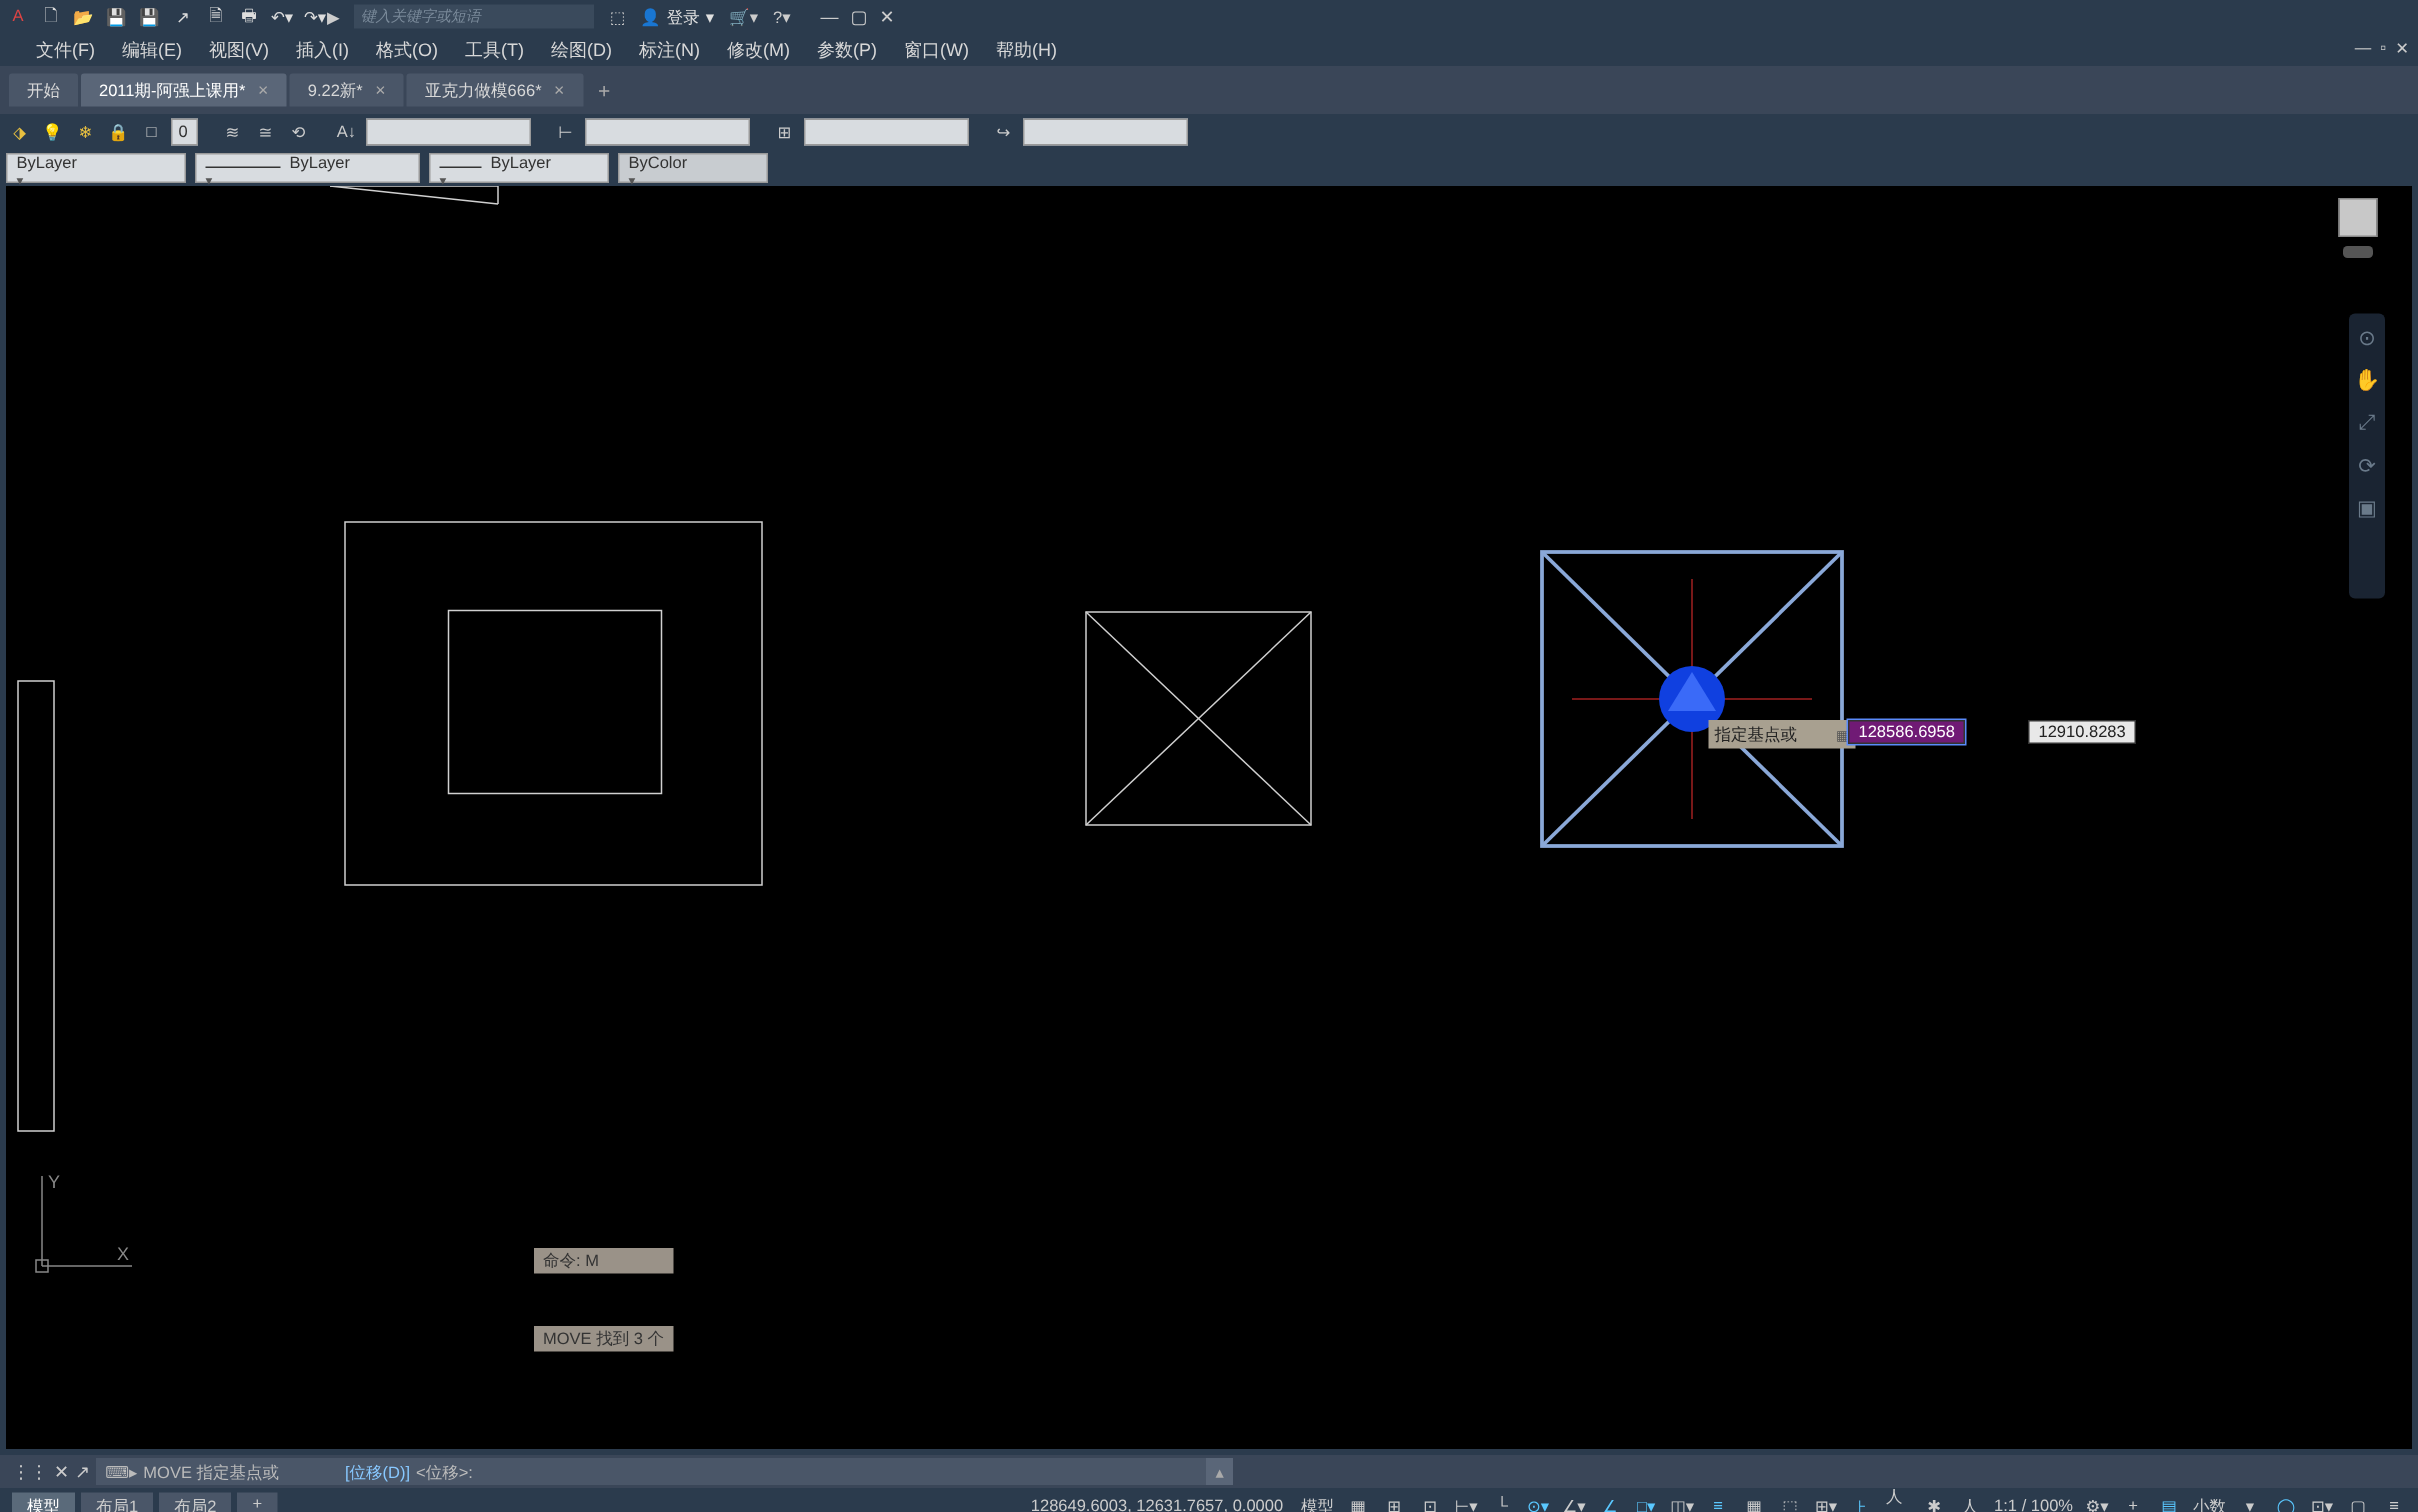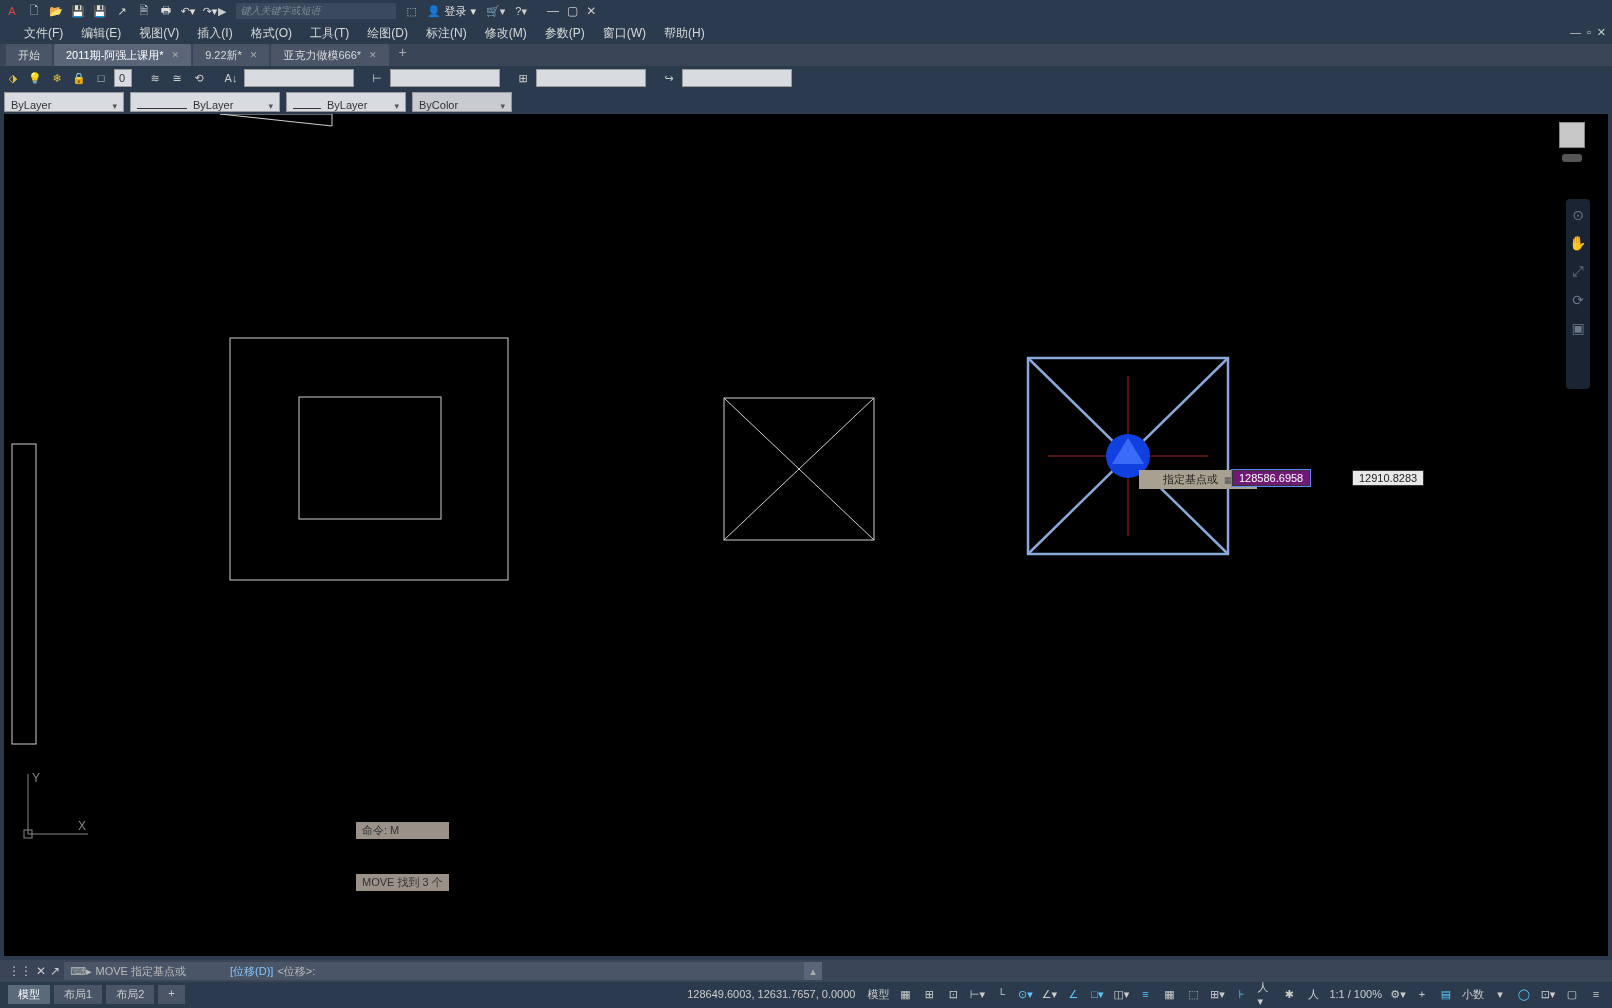--- a/index.html
+++ b/index.html
@@ -8,41 +8,41 @@
 .titlebar .qat { display: flex; gap: 6px; align-items: center; }
 .titlebar .qat span { width: 16px; height: 16px; display: inline-flex; align-items: center; justify-content: center; color: #ddd; }
 .titlebar .title-center { flex: 1; text-align: center; color: #d8d8d8; font-size: 12px; }
 .titlebar .right { display: flex; align-items: center; gap: 10px; padding-right: 6px; }
 .searchbox { background: #3a4a5c; width: 160px; height: 16px; color: #7a8a9a; font-style: italic; font-size: 10px; padding: 0 4px; display: flex; align-items: center; }
 .signin { display: flex; align-items: center; gap: 4px; color: #e0e0e0; }
 .win-btns { display: flex; gap: 8px; margin-left: 10px; }
 .win-btns span { font-size: 12px; }
 .menubar { height: 22px; background: #2b3b4d; display: flex; align-items: center; gap: 18px; padding: 0 24px; font-size: 12px; color: #d8d8d8; }
 .menubar span { cursor: default; }
-.tabbar { height: 22px; background: #3a4658; display: flex; align-items: flex-start; padding: 0 6px; font-size: 11px; }
+.tabbar { height: 32px; background: #3a4658; display: flex; align-items: center; padding: 0 6px; font-size: 11px; }
 .tabbar .tab { padding: 3px 12px; background: #4a5668; color: #d8d8d8; margin-right: 2px; display: flex; align-items: center; gap: 8px; border-top-left-radius: 2px; border-top-right-radius: 2px; height: 22px; }
 .tabbar .tab.active { background: #5a6678; color: #fff; }
 .tabbar .tab .x { font-size: 9px; color: #aaa; }
 .tabbar .plus { margin-left: 8px; color: #aaa; font-size: 14px; }
 .toolrow { height: 24px; background: #2b3b4d; display: flex; align-items: center; padding: 0 4px; gap: 4px; font-size: 11px; }
 .toolrow .icon { width: 18px; height: 18px; display: inline-flex; align-items: center; justify-content: center; color: #ccc; }
 .toolrow .sep { width: 6px; }
 .toolrow .txtfield { background: #d8dce0; height: 18px; border: 1px solid #999; color: #333; padding: 0 4px; display: flex; align-items: center; font-size: 11px; }
 .proprow { height: 24px; background: #2b3b4d; display: flex; align-items: center; padding: 0 4px; gap: 6px; font-size: 11px; }
-.proprow .dd { background: #d8dce0; height: 20px; border: 1px solid #999; color: #333; display: flex; align-items: flex-end; padding: 0 6px; justify-content: space-between; }
+.proprow .dd { background: #d8dce0; height: 20px; border: 1px solid #999; color: #333; display: flex; align-items: flex-start; padding: 0 6px; justify-content: space-between; flex-direction: column; }
 .proprow .dd .line { display: inline-block; width: 50px; border-top: 1px solid #333; margin-right: 6px; }
 .proprow .dd .arrow { font-size: 9px; color: #555; }
 .canvas-wrap { position: relative; background: #000; height: 846px; border: 4px solid #2b3b4d; border-top: none; }
 .canvas-svg { position: absolute; left: 0; top: 0; width: 100%; height: 100%; }
 .nav-cube { position: absolute; right: 18px; top: 8px; width: 36px; height: 64px; display: flex; flex-direction: column; align-items: center; gap: 6px; }
 .nav-cube .cube { width: 26px; height: 26px; border: 1px solid #888; background: #c8c8c8; }
 .nav-cube .wheel { width: 20px; height: 8px; background: #555; border-radius: 3px; }
 .nav-bar-right { position: absolute; right: 18px; top: 85px; width: 24px; height: 190px; background: #1a2432; border-radius: 4px; display: flex; flex-direction: column; align-items: center; gap: 12px; padding: 8px 0; }
 .nav-bar-right span { color: #6a7a8a; font-size: 14px; }
-.tooltip-box { position: absolute; background: #a8a090; color: #222; font-size: 11px; padding: 2px 24px; display: flex; align-items: center; }
+.tooltip-box { position: absolute; background: #a8a090; color: #222; font-size: 11px; padding: 2px 4px; display: flex; align-items: center; gap: 20px; }
 .dyninput { position: absolute; background: #e8e8e8; border: 1px solid #333; color: #222; font-size: 11px; padding: 1px 6px; }
 .dyninput.active { background: #701a75; color: #fff; outline: 1px solid #5a8afa; }
 .cmd-history { position: absolute; left: 352px; bottom: 64px; font-size: 11px; color: #333; }
 .cmd-history div { background: #9a9288; padding: 1px 6px; margin-bottom: 1px; margin-top: 35px; }
 .cmdbar { height: 22px; background: #3a4658; display: flex; align-items: center; padding: 0 4px; font-size: 11px; }
 .cmdbar .cmd-icons { display: flex; gap: 4px; color: #ccc; font-size: 12px; padding: 0 4px; }
 .cmdbar .cmd-input { flex: 1; background: #4a5668; height: 18px; display: flex; align-items: center; padding: 0 6px; color: #bbb; gap: 4px; max-width: 740px; }
 .cmdbar .cmd-input .opt { color: #88c8ff; margin-left: 40px; }
 .cmdbar .cmd-arrow { width: 18px; background: #5a6678; height: 18px; display: flex; align-items: center; justify-content: center; color: #aaa; }
 .statusbar { height: 24px; background: #2b3b4d; display: flex; align-items: center; padding: 0 8px; font-size: 11px; color: #ccc; gap: 12px; }

